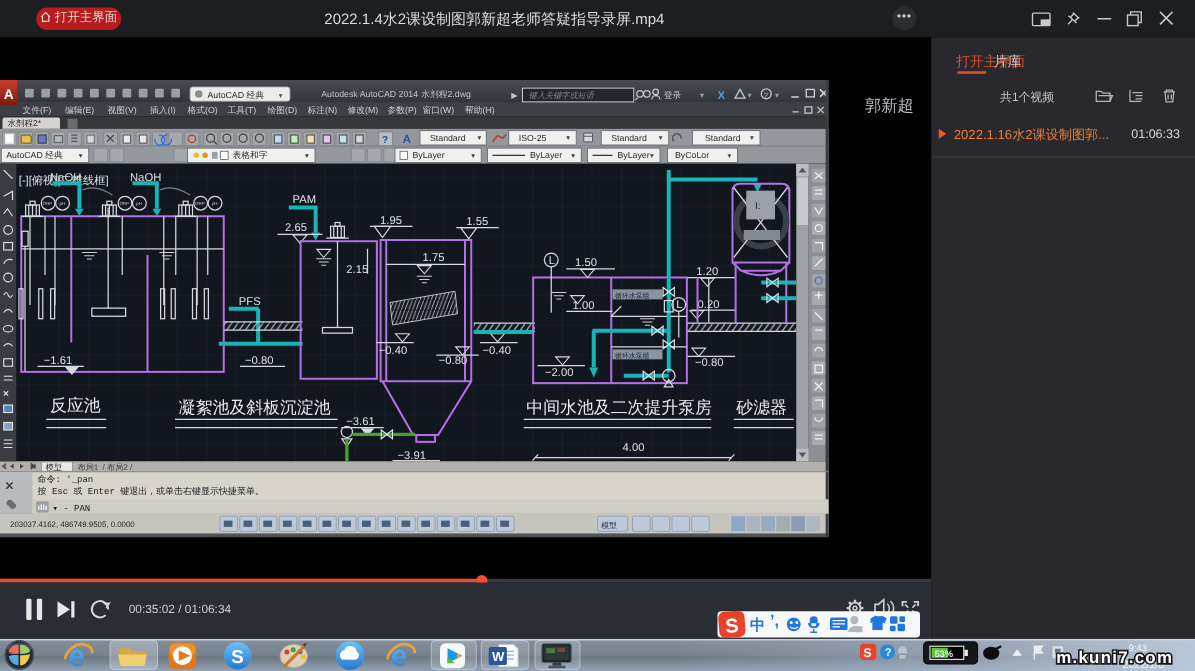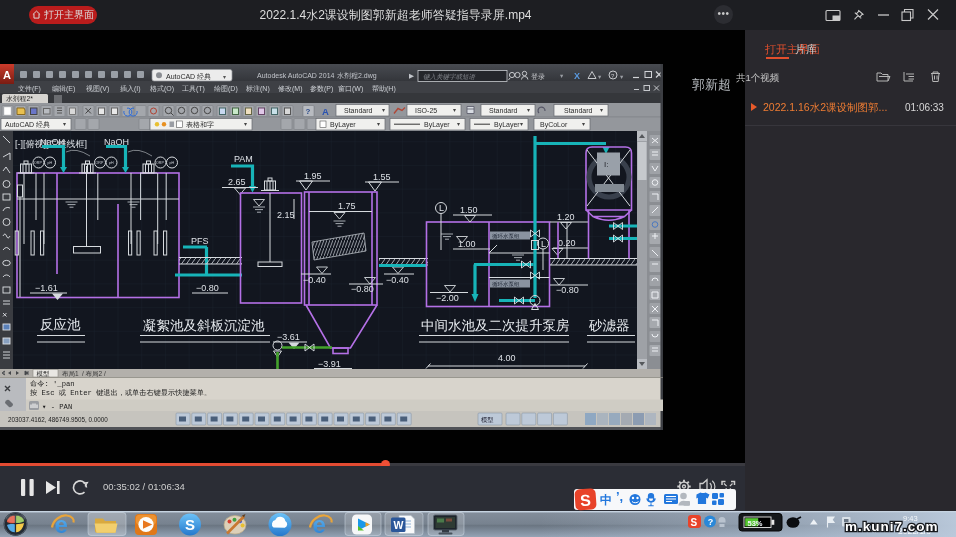--- a/index.html
+++ b/index.html
@@ -14,21 +14,21 @@
   #sidebar{left:745px;top:30px;width:211px;height:481px;background:#29282d;}
   #taskbar{left:0;top:511px;width:956px;height:26px;}
   #ctrlbar{left:0;top:466px;width:745px;height:45px;background:#2b2d35;}
   #progress{left:0;top:463px;width:745px;height:3px;background:#3a3a40;}
   #progfill{left:0;top:0;width:384px;height:3px;background:#e34b32;}
   #progdot{left:381px;top:-3px;width:9px;height:9px;border-radius:50%;background:#ef4f35;}
   
   .stab1{left:765px;top:42px;color:#e14f2d;font-size:11px;}
   .stab2{left:795px;top:42px;color:#cbcbcb;font-size:11px;}
   .stabu{left:766px;top:57px;width:23px;height:2px;background:#e14f2d;}
-  .scount{left:736px;top:72px;color:#c6c6c6;font-size:9.5px;}
+  .scount{left:800px;top:72px;color:#c6c6c6;font-size:9.5px;}
   .sitem{left:763px;top:101px;color:#ee7c33;font-size:10.5px;}
   .stime{left:905px;top:102px;color:#d8d8d8;font-size:10px;}
   .ssep{left:745px;top:125px;width:211px;height:1px;background:#37363c;}
   .sarrow{left:751px;top:103px;width:0;height:0;border-left:6px solid #e85a2a;border-top:4px solid transparent;border-bottom:4px solid transparent;}
 </style>
 </head>
 <body>
 <div class="abs" id="topbar"></div>
 <div class="abs" id="pill"><svg width="9" height="9" viewBox="0 0 10 10" style="vertical-align:-1px">
       <path d="M1,5 L5,1.2 L9,5 M2.2,4.5 V9 H7.8 V4.5" stroke="#dcdcdc" fill="none" stroke-width="1.1"></path>

